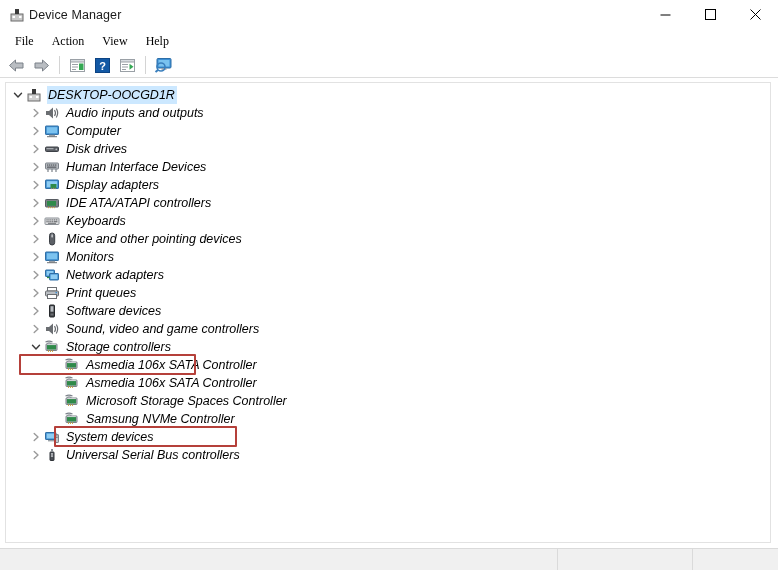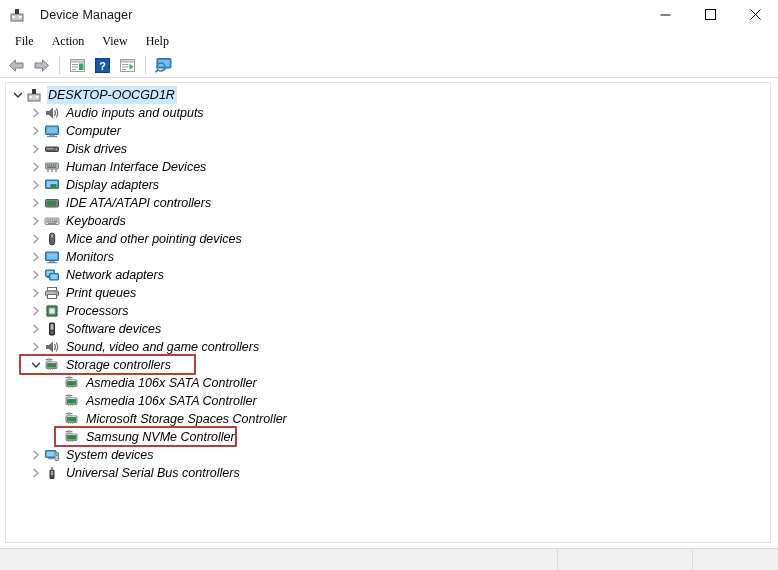--- a/index.html
+++ b/index.html
@@ -33,21 +33,21 @@
     display: flex;
     align-items: center;
   }
   .title-icon {
     margin-left: 9px;
     width: 16px;
     height: 16px;
     flex: 0 0 16px;
   }
   .title-text {
-    margin-left: 15px;
+    margin-left: 4px;
     font-size: 12.5px;
     color: #1a1a1a;
     letter-spacing: 0.1px;
   }
   .win-controls {
     position: absolute;
     right: 0;
     top: 0;
     height: 29px;
     display: flex;
@@ -492,35 +492,20 @@
           <span class="row-label">Print queues</span>
         </div>
         <div class="row indent-1">
           <span class="chev">
             <svg width="10" height="10" viewBox="0 0 10 10">
               <path d="M3.2 1.5 L7 5 L3.2 8.5" fill="none" stroke="#9a9a9a" stroke-width="1.4" stroke-linecap="round" stroke-linejoin="round"></path>
             </svg>
           </span>
           <span class="row-icon">
             <svg width="16" height="16" viewBox="0 0 16 16">
-              <rect x="3" y="3" width="10" height="10" fill="#2f8a4a" stroke="#1f6e38" stroke-width="1"></rect>
-              <rect x="5" y="5" width="6" height="6" fill="#e8e8e8" stroke="#8a8f95" stroke-width="0.8"></rect>
-              <path d="M5 1.8 L5 3 M8 1.8 L8 3 M11 1.8 L11 3 M5 13 L5 14.2 M8 13 L8 14.2 M11 13 L11 14.2 M1.8 5 L3 5 M1.8 8 L3 8 M1.8 11 L3 11 M13 5 L14.2 5 M13 8 L14.2 8 M13 11 L14.2 11" stroke="#6b6e72" stroke-width="1"></path>
-            </svg>
-          </span>
-          <span class="row-label">Processors</span>
-        </div>
-        <div class="row indent-1">
-          <span class="chev">
-            <svg width="10" height="10" viewBox="0 0 10 10">
-              <path d="M3.2 1.5 L7 5 L3.2 8.5" fill="none" stroke="#9a9a9a" stroke-width="1.4" stroke-linecap="round" stroke-linejoin="round"></path>
-            </svg>
-          </span>
-          <span class="row-icon">
-            <svg width="16" height="16" viewBox="0 0 16 16">
               <rect x="5.5" y="2" width="5" height="12" rx="0.8" fill="#3a3d41" stroke="#25282b" stroke-width="1"></rect>
               <rect x="6.5" y="3.2" width="3" height="5.5" fill="#b8bcc1"></rect>
               <rect x="6.5" y="10.5" width="3" height="2" fill="#6b6e72"></rect>
             </svg>
           </span>
           <span class="row-label">Software devices</span>
         </div>
         <div class="row indent-1">
           <span class="chev">
             <svg width="10" height="10" viewBox="0 0 10 10">

